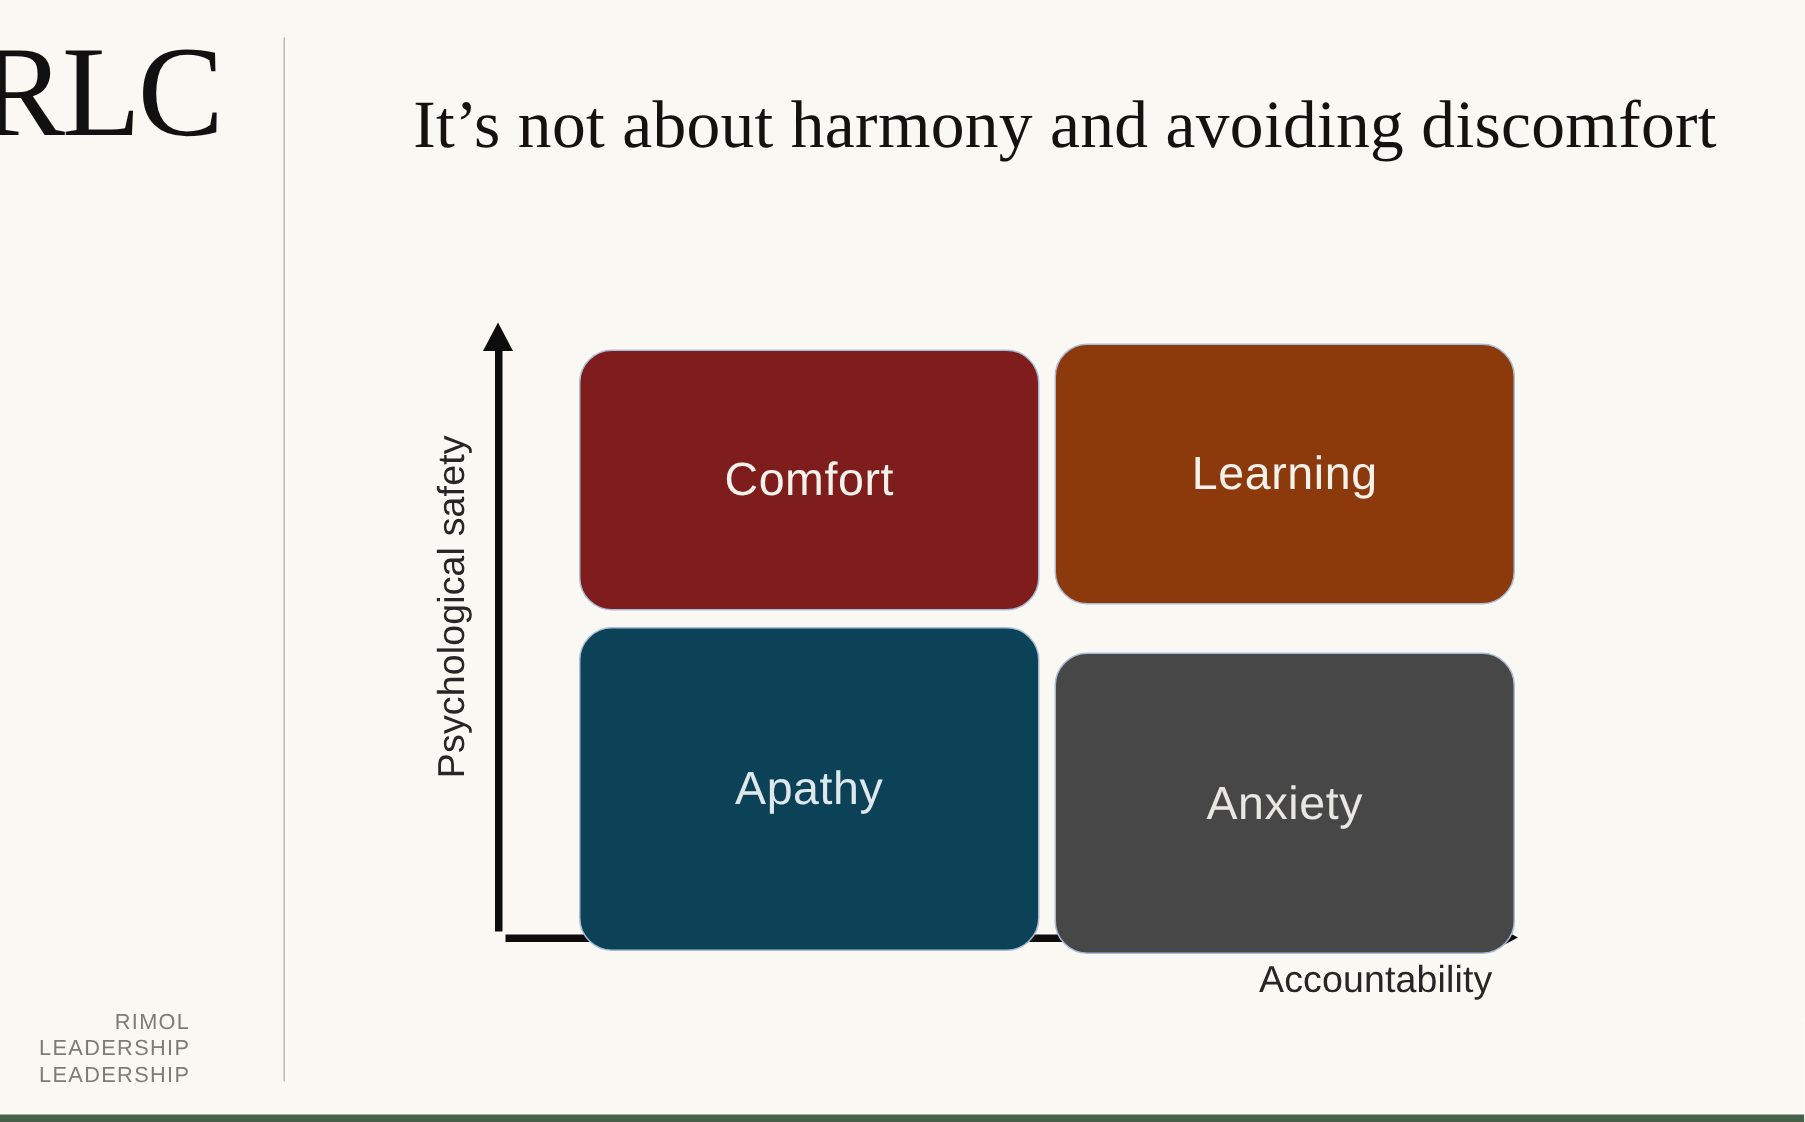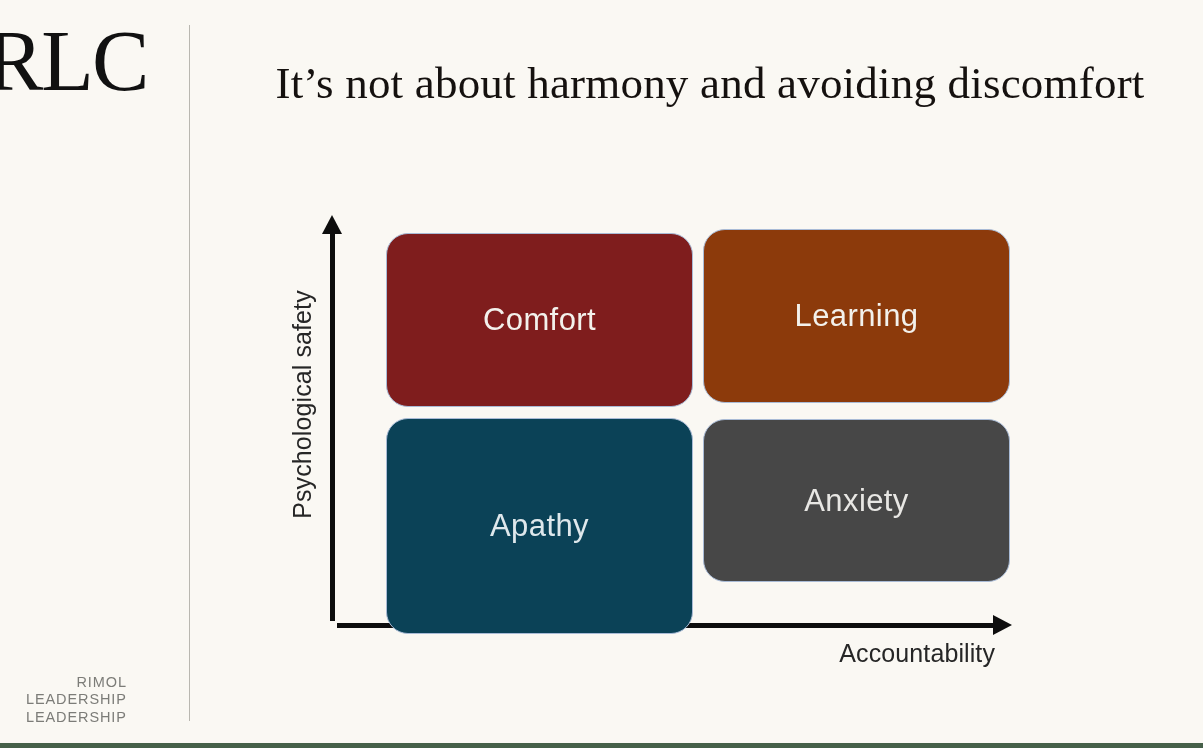--- a/index.html
+++ b/index.html
@@ -168,21 +168,21 @@
     align-items: center;
     justify-content: center;
     color: #f3f1ec;
     font-size: 31px;
     font-weight: 400;
     letter-spacing: 0.4px;
   }
   .quad-comfort  { left: 0px;   top: 4px;  width: 307px; height: 174px; }
   .quad-learning { left: 317px; top: 0px;  width: 307px; height: 174px; }
   .quad-apathy   { left: 0px;   top: 189px; width: 307px; height: 216px; }
-  .quad-anxiety  { left: 317px; top: 190px; width: 307px; height: 163px; }
+  .quad-anxiety  { left: 317px; top: 206px; width: 307px; height: 201px; }
 </style>
 </head>
 <body>
 
 <div class="slide">
 
   <div class="brand-logo">RLC</div>
 
   <div class="rail-divider"></div>
 

